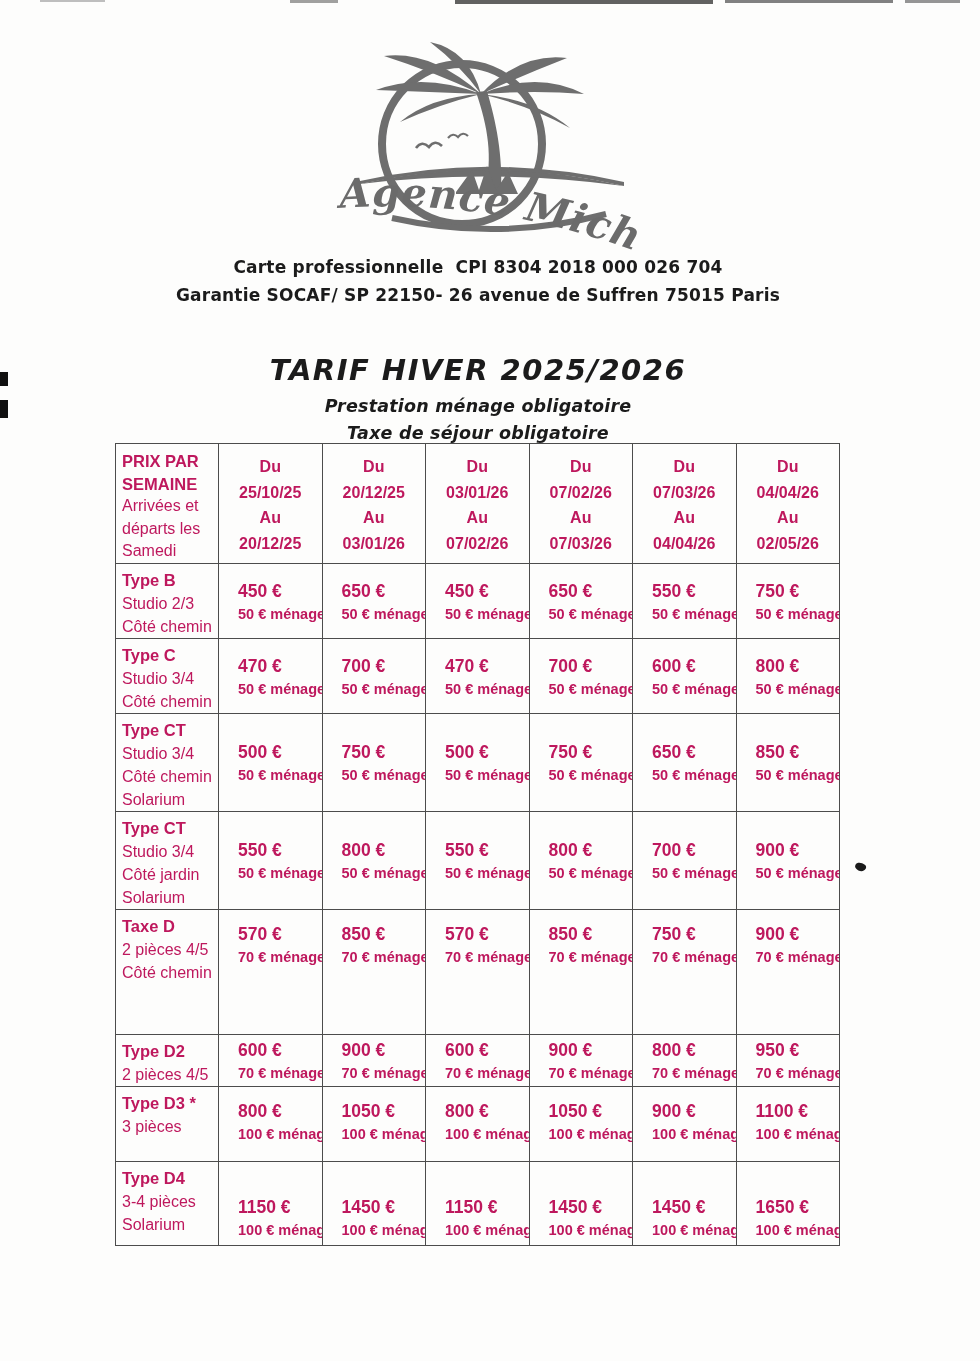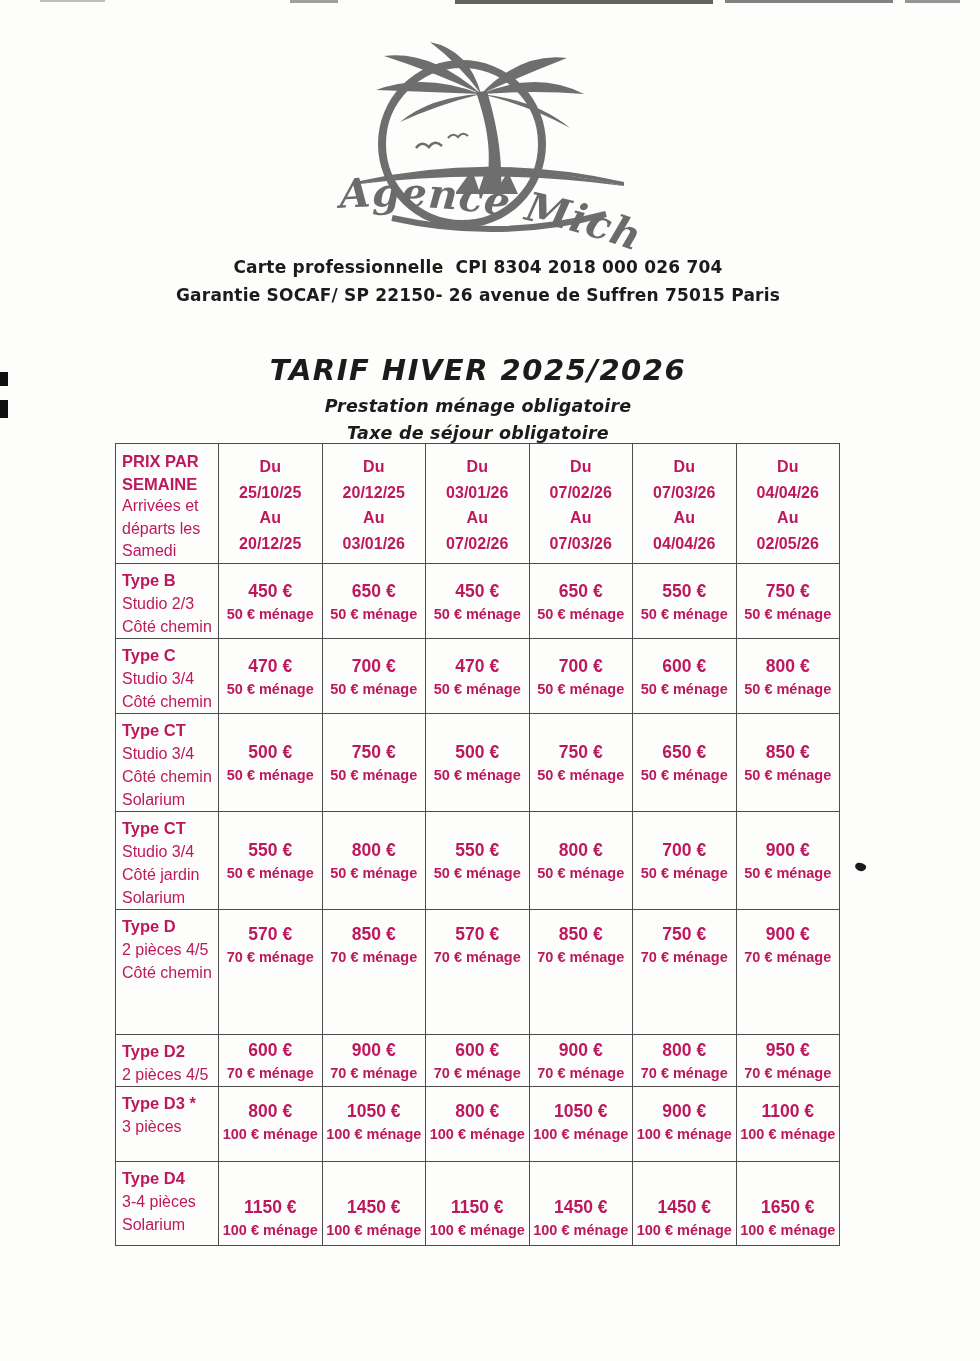--- a/index.html
+++ b/index.html
@@ -51,21 +51,21 @@
   .corner div { font-size: 16px; line-height: 22.5px; white-space: nowrap; }
   .corner div.b { font-weight: 700; font-size: 16.5px; }
 
   .tarif th.datecol { vertical-align: top; text-align: center; padding-top: 10px; font-weight: 700; }
   .datecol div { font-size: 16px; line-height: 25.5px; }
 
   td.lbl { vertical-align: top; text-align: left; padding: 5px 2px 0 6px; }
   td.lbl div { font-size: 16px; line-height: 23px; white-space: nowrap; }
   td.lbl div.t { font-weight: 700; font-size: 16.5px; }
 
-  td.pc { vertical-align: middle; text-align: center; padding: 0 1px; }
+  td.pc { vertical-align: middle; padding: 0 19px; }
   td.pc .p { font-size: 17.5px; font-weight: 700; line-height: 25px; }
   td.pc .m { font-size: 14.5px; font-weight: 700; line-height: 20px; white-space: nowrap; }
 
   tr.va-top td.pc { vertical-align: top; padding-top: 12px; }
   tr.va-bottom td.pc { vertical-align: bottom; padding-bottom: 5px; }
 </style>
 </head>
 <body>
 
 <div class="page">
@@ -300,21 +300,21 @@
             <div class="m">50 € ménage</div>
           </td>
       <td class="pc">
             <div class="p">900 €</div>
             <div class="m">50 € ménage</div>
           </td>
     </tr>
 
     <tr style="height:125px" class="va-top">
       <td class="lbl">
-        <div class="t">Type D</div>
+        <div class="t">Taxe D</div>
         <div>2 pièces 4/5</div>
         <div>Côté chemin</div>
         <div></div>
       </td>
       <td class="pc">
             <div class="p">570 €</div>
             <div class="m">70 € ménage</div>
           </td>
       <td class="pc">
             <div class="p">850 €</div>

